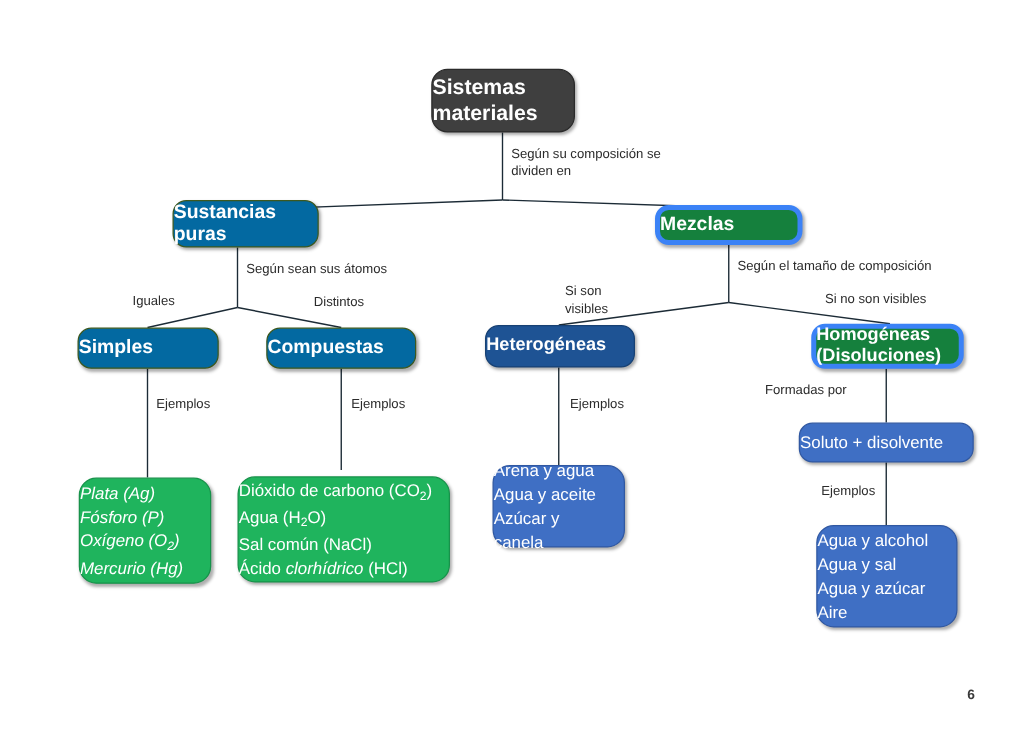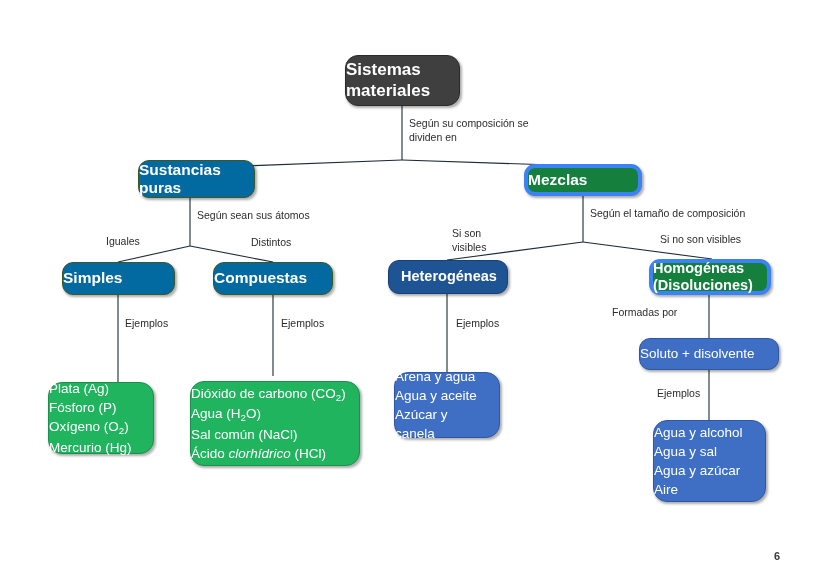--- a/index.html
+++ b/index.html
@@ -150,34 +150,34 @@
   </div>
 
   <div class="node node-green-dark" style="left:62px; top:262px; width:113px; height:33px;">
     <span class="txt" style="white-space: pre-line;">Simples</span>
   </div>
 
   <div class="node node-green-dark" style="left:213px; top:262px; width:120px; height:33px;">
     <span class="txt" style="white-space: pre-line;">Compuestas</span>
   </div>
 
-  <div class="node node-blue-mid" style="left:388px; top:260px; width:120px; height:34px;padding-left:12px;">
+  <div class="node node-blue-mid" style="left:388px; top:260px; width:120px; height:34px;">
     <span class="txt" style="white-space: pre-line;">Heterogéneas</span>
   </div>
 
   <div class="node node-navy-dark" style="left:649px; top:259px; width:122px; height:36px; font-size:14.5px;">
     <span class="txt" style="white-space: pre-line;">Homogéneas
 (Disoluciones)</span>
   </div>
 
   <div class="node node-blue-leaf solvent" style="left:639px; top:338px; width:140px; height:32px;">
     <span class="txt" style="white-space: pre-line;">Soluto + disolvente</span>
   </div>
 
-  <div class="node node-green-leaf" style="left:48px; top:382px; width:106px; height:72px;">
+  <div class="node node-green-leaf" style="left:63px; top:382px; width:106px; height:85px;font-style:italic;">
     <span class="txt">
       Plata (Ag)<br>Fósforo (P)<br>Oxígeno (O<sub>2</sub>)<br>Mercurio (Hg)
     </span>
   </div>
 
   <div class="node node-green-leaf" style="left:190px; top:381px; width:170px; height:85px;">
     <span class="txt">
       Dióxido de carbono (CO<sub>2</sub>)<br>Agua (H<sub>2</sub>O)<br>Sal común (NaCl)<br>Ácido <span class="ital">clorhídrico</span> (HCl)
     </span>
   </div>

